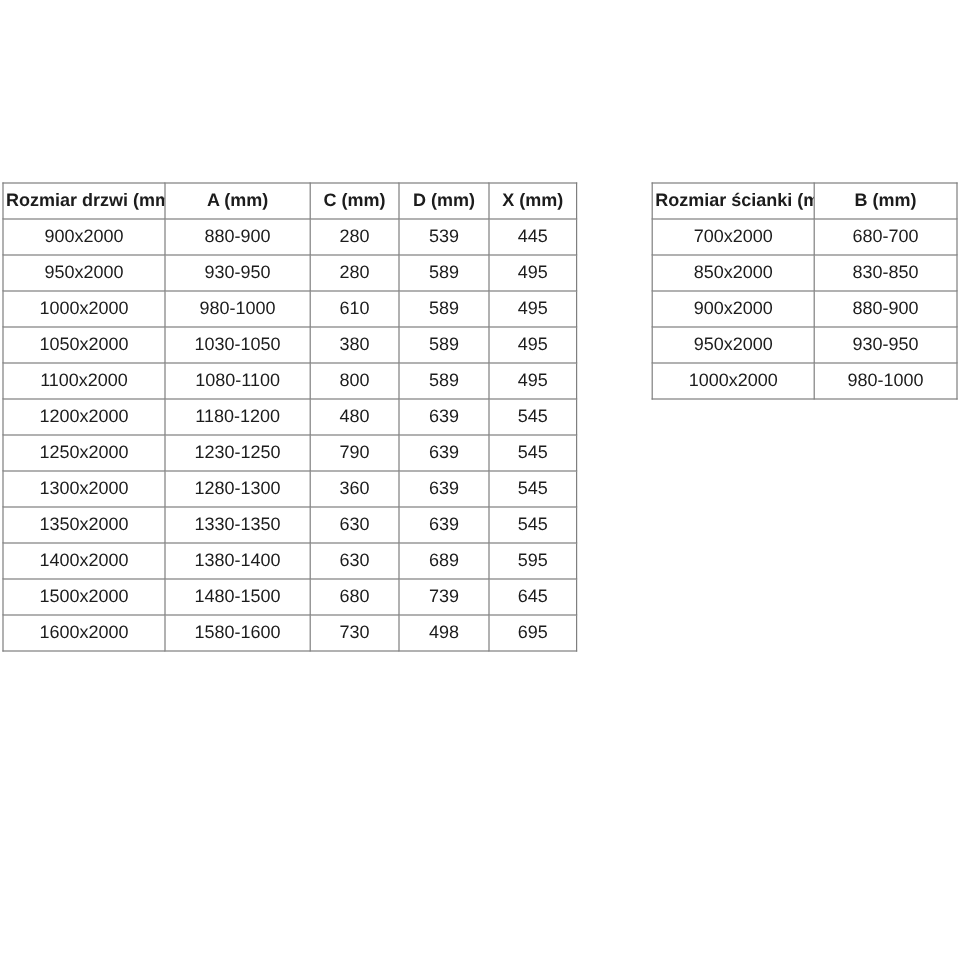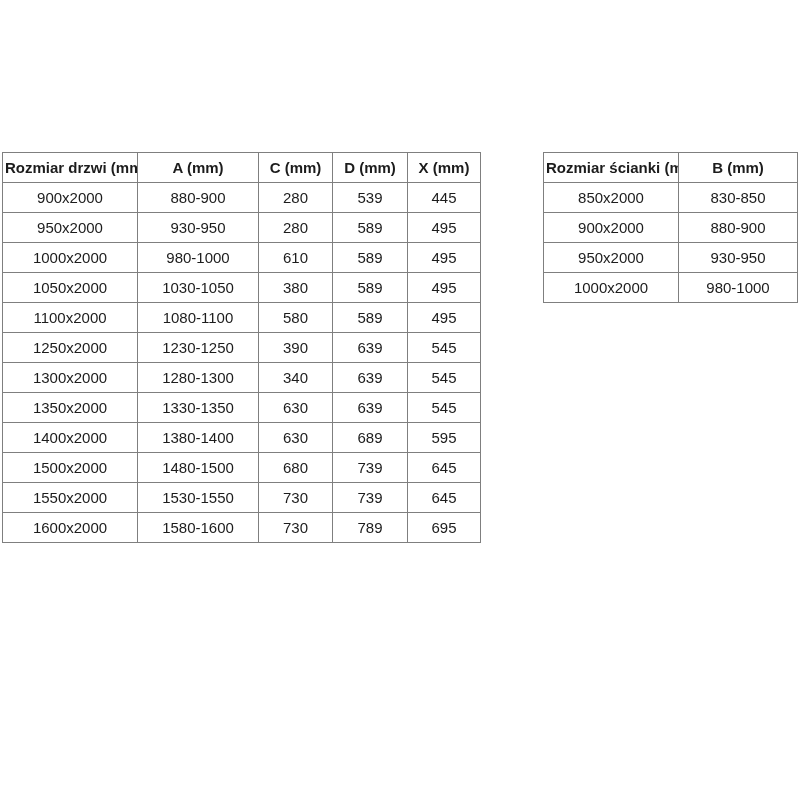--- a/index.html
+++ b/index.html
@@ -80,35 +80,42 @@
         <tr>
           <td>1050x2000</td>
           <td>1030-1050</td>
           <td>380</td>
           <td>589</td>
           <td>495</td>
         </tr>
         <tr>
           <td>1100x2000</td>
           <td>1080-1100</td>
-          <td>580</td>
+          <td>800</td>
           <td>589</td>
           <td>495</td>
         </tr>
         <tr>
+          <td>1200x2000</td>
+          <td>1180-1200</td>
+          <td>480</td>
+          <td>639</td>
+          <td>545</td>
+        </tr>
+        <tr>
           <td>1250x2000</td>
           <td>1230-1250</td>
-          <td>390</td>
+          <td>790</td>
           <td>639</td>
           <td>545</td>
         </tr>
         <tr>
           <td>1300x2000</td>
           <td>1280-1300</td>
-          <td>340</td>
+          <td>360</td>
           <td>639</td>
           <td>545</td>
         </tr>
         <tr>
           <td>1350x2000</td>
           <td>1330-1350</td>
           <td>630</td>
           <td>639</td>
           <td>545</td>
         </tr>
@@ -120,47 +127,44 @@
           <td>595</td>
         </tr>
         <tr>
           <td>1500x2000</td>
           <td>1480-1500</td>
           <td>680</td>
           <td>739</td>
           <td>645</td>
         </tr>
         <tr>
-          <td>1550x2000</td>
-          <td>1530-1550</td>
-          <td>730</td>
-          <td>739</td>
-          <td>645</td>
-        </tr>
-        <tr>
           <td>1600x2000</td>
           <td>1580-1600</td>
           <td>730</td>
-          <td>789</td>
+          <td>498</td>
           <td>695</td>
         </tr>
       </tbody>
     </table>
   <table class="spec" id="right-table">
       <colgroup>
         <col style="width: 135px;">
         <col style="width: 119px;">
       </colgroup>
       <thead>
         <tr>
           <th>Rozmiar ścianki (mm)</th>
           <th>B (mm)</th>
         </tr>
       </thead>
       <tbody>
+        <tr>
+          <td>700x2000</td>
+          <td>680-700</td>
+        </tr>
         <tr>
           <td>850x2000</td>
           <td>830-850</td>
         </tr>
         <tr>
           <td>900x2000</td>
           <td>880-900</td>
         </tr>
         <tr>
           <td>950x2000</td>

